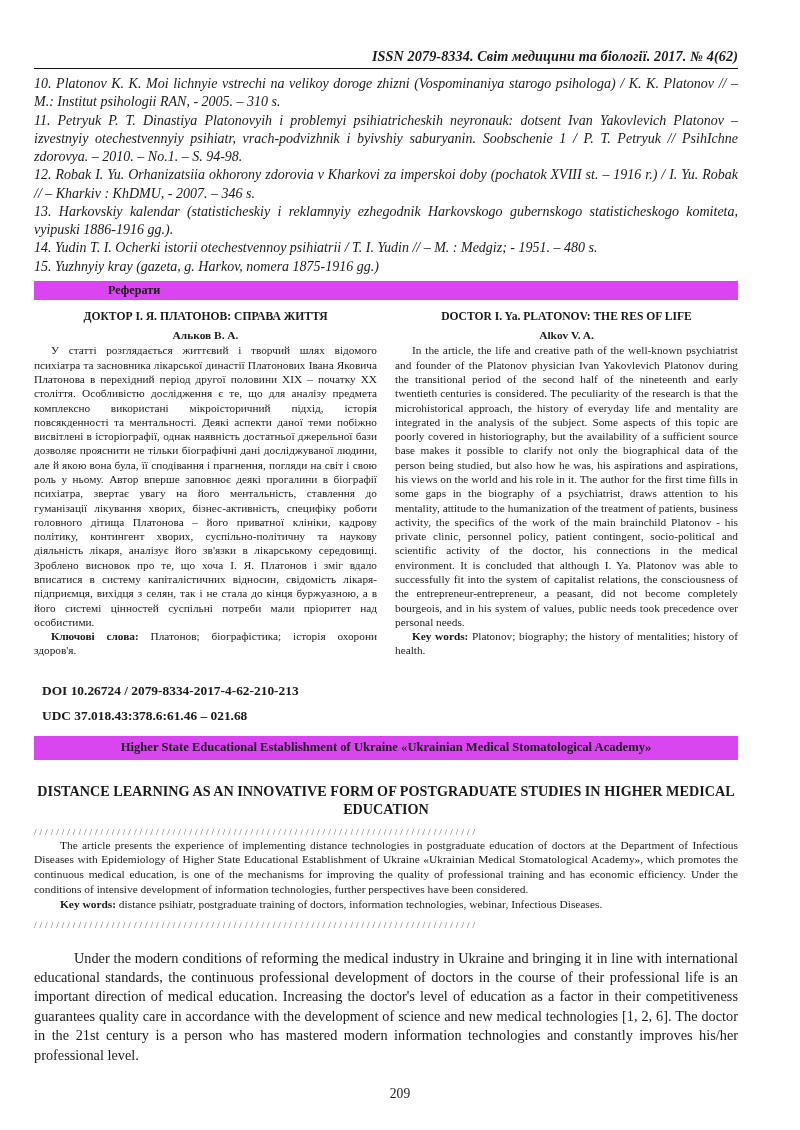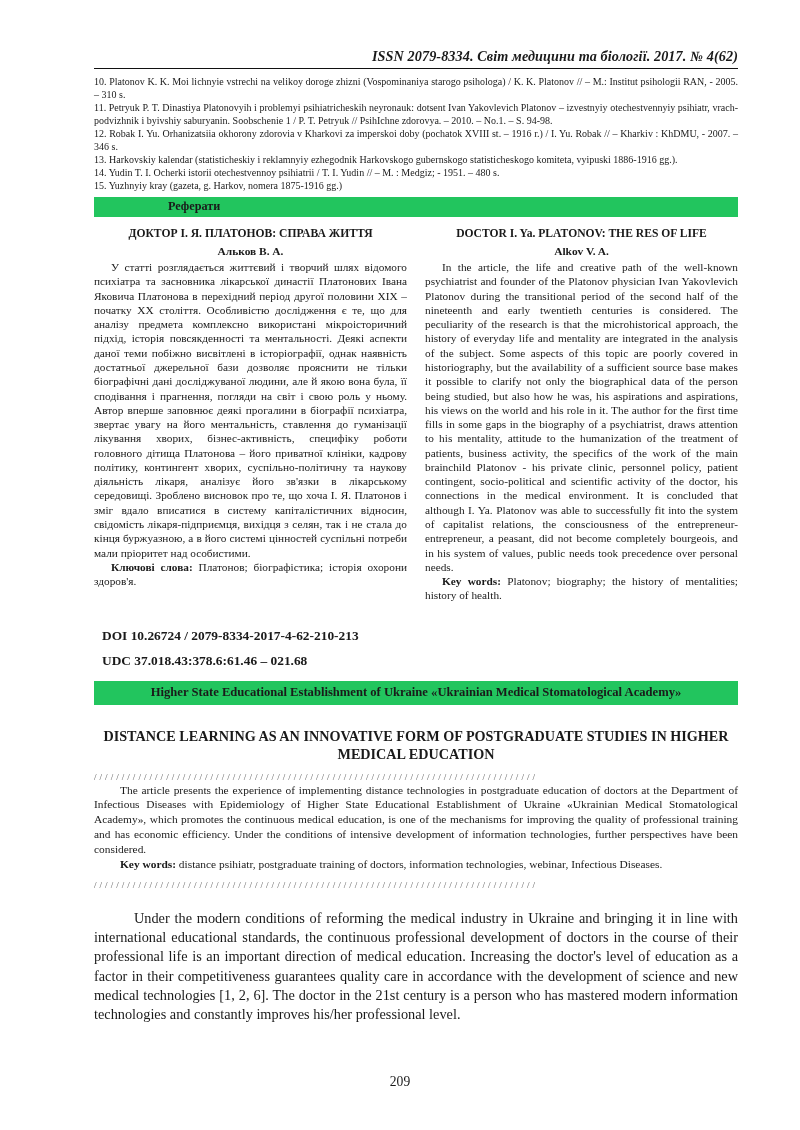--- a/index.html
+++ b/index.html
@@ -12,52 +12,53 @@
     height: 1130px;
     font-family: "Liberation Serif", "DejaVu Serif", serif;
     color: #1a1a1a;
     position: relative;
     overflow: hidden;
   }
   .page {
     width: 800px;
     height: 1130px;
     box-sizing: border-box;
-    padding: 48px 62px 0 94px;
+    padding: 48px 62px 0 34px;
     position: relative;
   }
 
   
   .running-head {
     text-align: right;
     font-style: italic;
     font-weight: bold;
     font-size: 14.2px;
     letter-spacing: 0.1px;
     padding-bottom: 3px;
   }
   .head-rule {
     border-bottom: 1.6px solid #111;
     margin-bottom: 6px;
   }
 
   
   .refs {
-    font-size: 10px;
+    font-size: 14px;
     line-height: 1.305;
     text-align: justify;
+    font-style: italic;
   }
   .refs .ref {
     margin: 0;
     text-indent: 0;
   }
 
   
   .band {
-    background: #22c55e;
+    background: #d946ef;
     font-weight: bold;
     font-size: 12.2px;
     line-height: 1.25;
     padding: 2px 0 2px 0;
     margin: 5px 0 7px 0;
     text-align: center;
   }
   .band.abstracts-band {
     text-align: left;
     padding-left: 74px;
@@ -172,21 +173,21 @@
     text-align: justify;
     margin: 19px 0 0 0;
     text-indent: 40px;
   }
 
   
   .folio {
     position: absolute;
     left: 0;
     right: 0;
-    bottom: 40px;
+    bottom: 28px;
     text-align: center;
     font-size: 13.6px;
   }
 </style>
 </head>
 <body>
 
 <div class="page">
 
   <div class="running-head">ISSN 2079-8334. Світ медицини та біології. 2017. № 4(62)</div>

